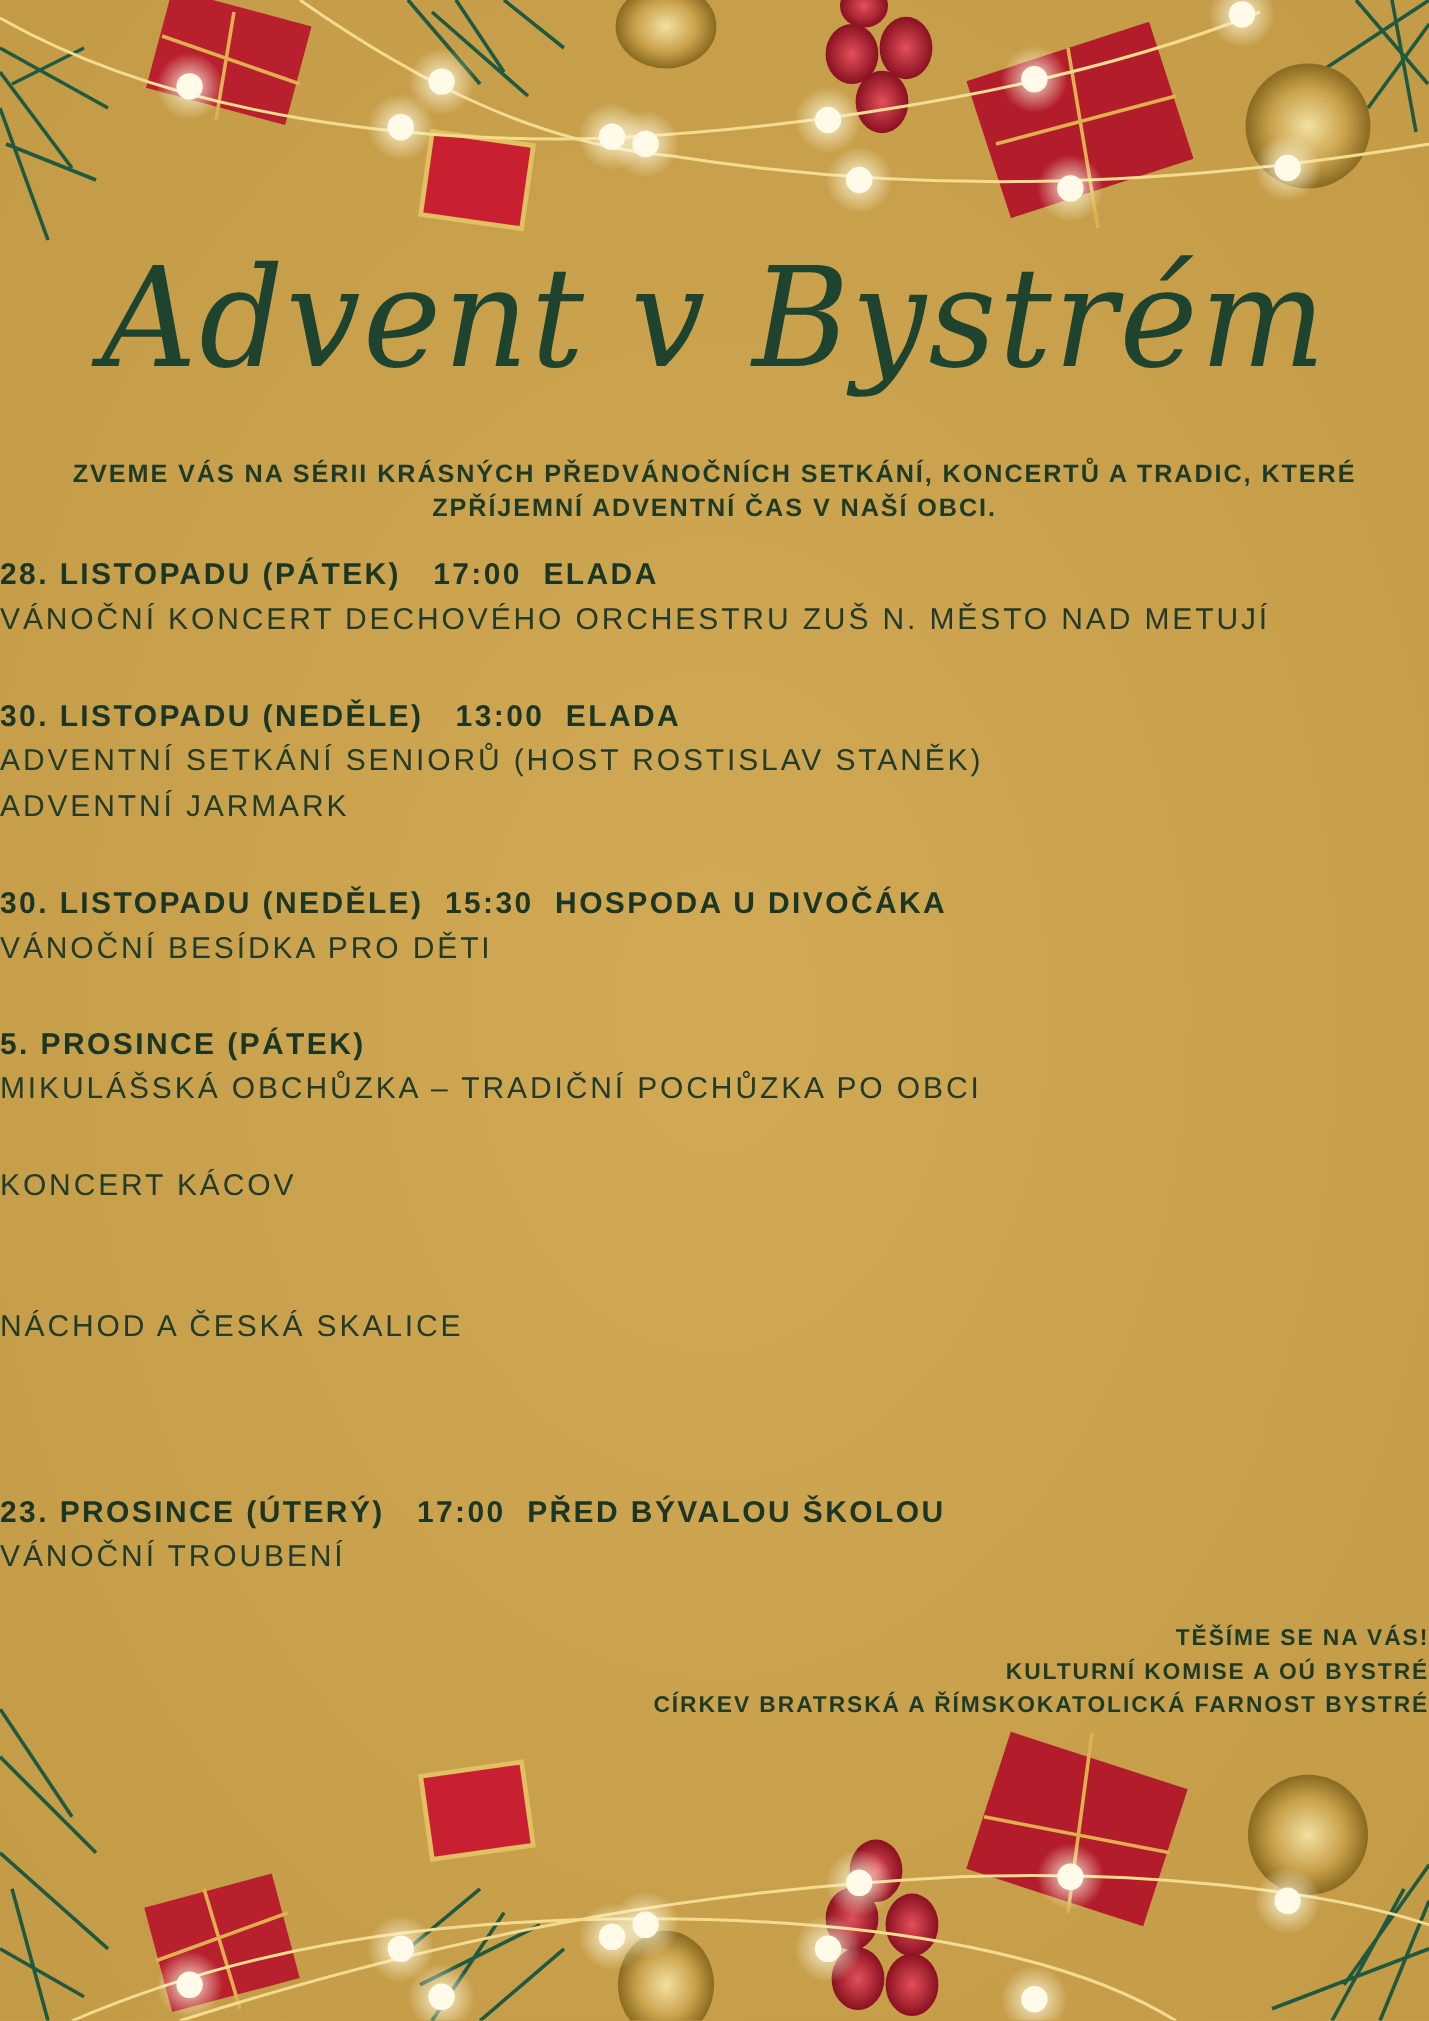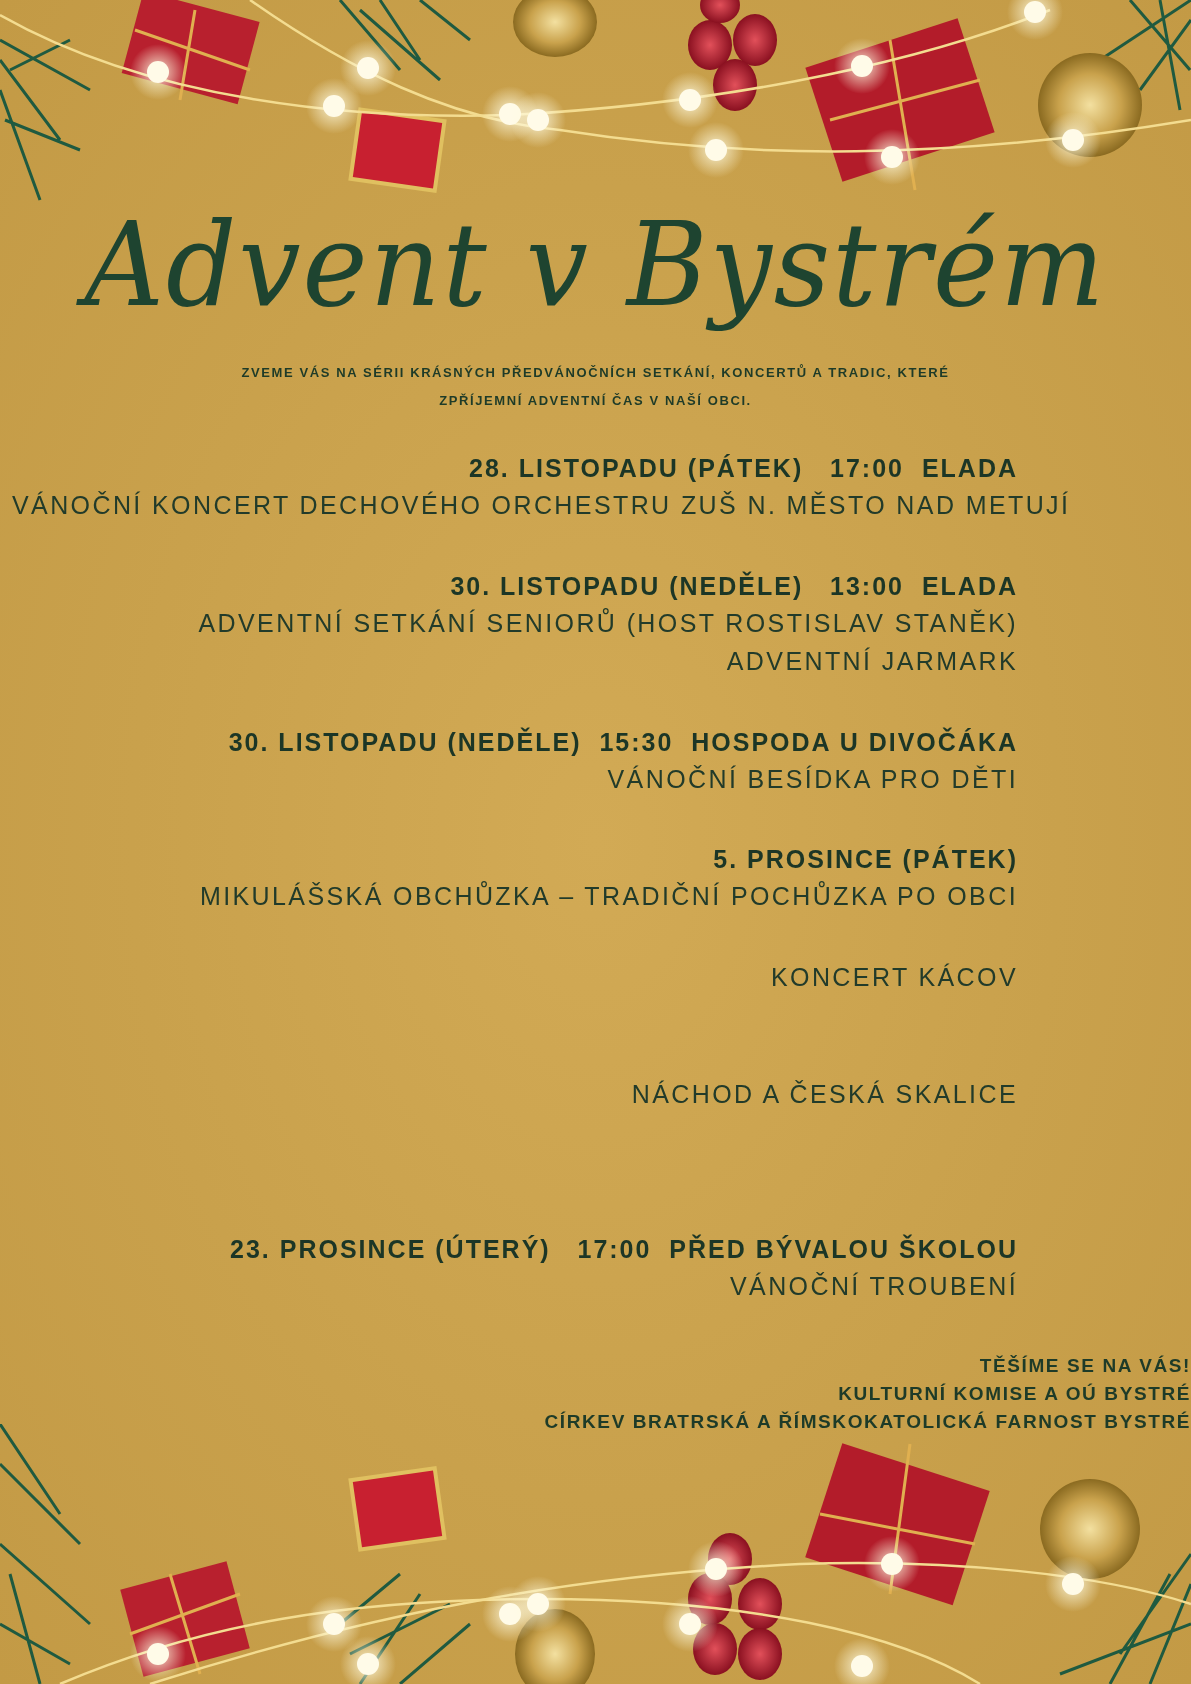--- a/index.html
+++ b/index.html
@@ -18,34 +18,33 @@
   .deco-top { top: 0; height: 210px; }
   .deco-bottom { bottom: 0; height: 260px; }
 
   .title {
     position: absolute; top: 190px; left: 0; width: 1191px; text-align: center;
     font-family: "DejaVu Serif", serif; font-style: italic;
     font-size: 110px; line-height: 150px; color: #1e4430; letter-spacing: 2px;
     transform: scaleY(1.05);
   }
   .intro {
-    position: absolute; top: 359px; left: 20px; width: 1151px; text-align: center;
-    font-weight: bold; font-size: 13px; line-height: 28px; letter-spacing: 1.6px;
+    position: absolute; top: 382px; left: 20px; width: 1151px; text-align: center;
+    font-weight: bold; font-size: 21px; line-height: 28px; letter-spacing: 1.6px;
     color: #1e3b28;
   }
-  .events { position: absolute; top: 450px; left: 0; width: 1018px; text-align: right; }
+  .events { position: absolute; top: 461px; left: 0; width: 1018px; text-align: left; }
   .event { margin: 0; }
   .ev-head {
     font-weight: bold; font-size: 25px; letter-spacing: 2px; line-height: 36px;
     color: #1c3626; white-space: pre;
   }
   .ev-desc {
     font-size: 25px; letter-spacing: 2.4px; line-height: 38px; color: #223b2a;
     white-space: pre;
-    padding-left: 12px;
   }
   .footer {
     position: absolute; top: 1352px; left: 0; width: 1191px; text-align: right;
     font-weight: bold; font-size: 19px; line-height: 28px; letter-spacing: 1.6px;
     color: #1e3b28;
   }
 </style>
 </head>
 <body>
 

